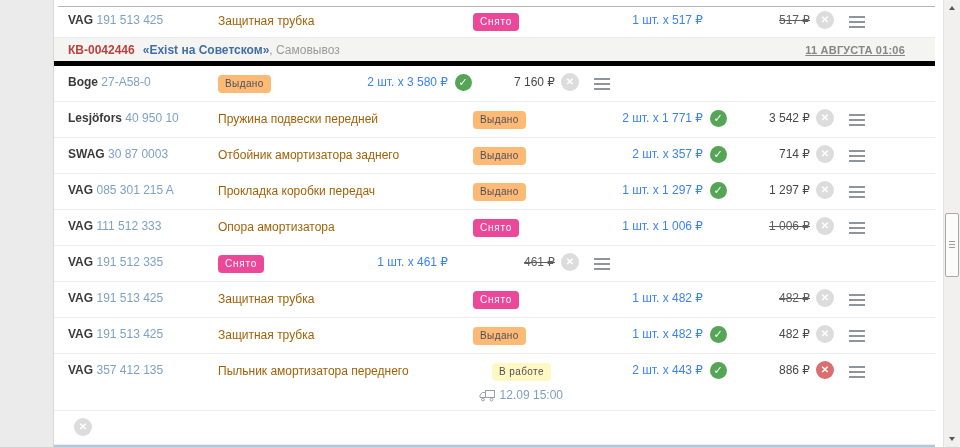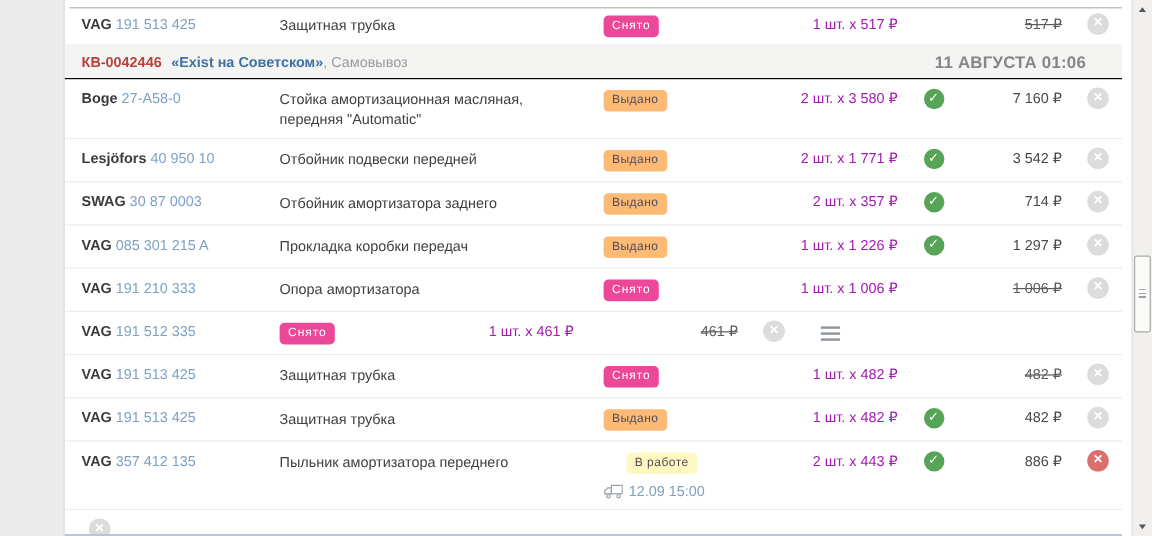--- a/index.html
+++ b/index.html
@@ -6,50 +6,50 @@
   html,body { width:960px; height:447px; overflow:hidden; background:#fff;
     font-family:"Liberation Sans","DejaVu Sans",sans-serif; font-size:12px; color:#4a4a4a; }
   .layout { display:flex; width:960px; height:447px; }
   .gutter { width:54px; background:#ebebeb; border-right:1px solid #d8d8d8; flex:none; }
   .content { width:889px; flex:none; position:relative; background:#fff; }
   .top-line { position:absolute; top:6px; left:4px; right:8px; height:1px; background:#b4b4b4; }
   .bottom-line { position:absolute; bottom:0; left:0; right:8px; height:2px; background:#b7c7d6; }
   .order-table { margin:7px 8px 0 0; }
 
   .row { display:flex; align-items:flex-start; border-bottom:1px solid #ececec;
-    padding:9px 0 8px 14px; min-height:33px;gap:15px; }
+    padding:9px 0 8px 14px; min-height:33px; }
   .row--first { padding-top:6px; padding-bottom:6px; min-height:28px; }
 
   .order-row { display:flex; align-items:center; height:28px; background:#f4f4f3;
-    border-bottom:1px solid #000000; padding-left:14px; }
+    border-bottom:5px solid #000000; padding-left:14px; }
   .order-number { color:#b9413d; font-weight:bold; margin-right:8px; }
   .order-store { color:#3f6fa5; font-weight:bold; }
   .order-meta { color:#9b9b9b; }
   .order-spacer { flex:1; }
-  .order-date { color:#868686; font-weight:bold; font-size:14px; padding-right:30px; letter-spacing:0.2px; }
+  .order-date { color:#868686; font-weight:bold; font-size:11px; padding-right:30px; letter-spacing:0.2px;text-decoration:underline; }
 
   .c-part { width:150px; flex:none; line-height:15px; }
   .brand { color:#3b3b3b; font-weight:bold; }
   .part-link { color:#7ea1c6; text-decoration:none; cursor:pointer; }
-  .c-desc { width:255px; flex:none; padding-right:12px; line-height:16px; color:#404040; }
+  .c-desc { width:255px; flex:none; padding-right:12px; line-height:16px; color:#a16207; }
   .c-badge { width:90px; flex:none; }
-  .c-qty { width:140px; flex:none; text-align:right; color:#a21caf; line-height:15px; white-space:nowrap; }
+  .c-qty { width:140px; flex:none; text-align:right; color:#3b82f6; line-height:15px; white-space:nowrap; }
   .c-check { width:30px; flex:none; display:flex; justify-content:center; margin-top:-1px; }
   .c-total { width:77px; flex:none; text-align:right; color:#484848; line-height:15px; white-space:nowrap; }
   .c-x { width:30px; flex:none; display:flex; justify-content:center; margin-top:-2px; }
   .c-menu { width:34px; flex:none; display:flex; justify-content:center; margin-top:1px; }
 
   .badge { display:inline-block; font-size:10px; line-height:10px; padding:4px 7px;
     border-radius:4px; letter-spacing:0.8px; white-space:nowrap; }
   .badge--removed { background:#ec4899; color:#ffffff; }
   .badge--issued  { background:#fdba74; color:#4e4e62; letter-spacing:0.4px; }
   .badge--inwork  { background:#fef9c3; color:#5a4a54; letter-spacing:0.4px;margin-left:19px; }
 
   .delivery { margin-top:7px; display:flex; align-items:center; gap:5px;
-    color:#7d9fc0; white-space:nowrap; cursor:pointer; }
+    color:#7d9fc0; white-space:nowrap; cursor:pointer;justify-content:flex-end; }
   .truck-svg { transform:scaleX(-1); display:block; }
 
   .icon-check { width:17px; height:17px; border-radius:50%; background:#56a556; color:#fff;
     font-size:11px; line-height:17px; text-align:center; font-weight:bold; }
   .struck { text-decoration:line-through; color:#5d5d5d; }
   .btn-x { width:18px; height:18px; border-radius:50%; color:#fff; font-size:10px;
     line-height:18px; text-align:center; font-weight:bold; cursor:pointer; border:none; }
   .btn-x--gray { background:#dcdcdc; }
   .btn-x--red  { background:#db6f6d; }
   .btn-menu { background:none; border:none; cursor:pointer; padding:2px 0; }
@@ -113,21 +113,20 @@
     <span class="order-meta">, Самовывоз</span>
     <span class="order-spacer"></span>
     <span class="order-date">11 АВГУСТА 01:06</span>
   </div>
 
   <div class="row">
     <div class="c-part">
       <span class="brand">Boge</span>
       <a class="part-link">27-A58-0</a>
     </div>
-    <div class="c-desc">Стойка амортизационная масляная, передняя "Automatic"</div>
     <div class="c-badge">
       <span class="badge badge--issued">Выдано</span>
       
     </div>
     <div class="c-qty">2 шт. x 3 580 ₽</div>
     <div class="c-check">
       <span class="icon-check">✓</span>
     </div>
     <div class="c-total">7 160 ₽</div>
     <div class="c-x">
@@ -140,21 +139,21 @@
               <span></span>
             </button>
     </div>
   </div>
 
   <div class="row">
     <div class="c-part">
       <span class="brand">Lesjöfors</span>
       <a class="part-link">40 950 10</a>
     </div>
-    <div class="c-desc">Отбойник подвески передней</div>
+    <div class="c-desc">Пружина подвески передней</div>
     <div class="c-badge">
       <span class="badge badge--issued">Выдано</span>
       
     </div>
     <div class="c-qty">2 шт. x 1 771 ₽</div>
     <div class="c-check">
       <span class="icon-check">✓</span>
     </div>
     <div class="c-total">3 542 ₽</div>
     <div class="c-x">
@@ -199,41 +198,41 @@
   <div class="row">
     <div class="c-part">
       <span class="brand">VAG</span>
       <a class="part-link">085 301 215 A</a>
     </div>
     <div class="c-desc">Прокладка коробки передач</div>
     <div class="c-badge">
       <span class="badge badge--issued">Выдано</span>
       
     </div>
-    <div class="c-qty">1 шт. x 1 226 ₽</div>
+    <div class="c-qty">1 шт. x 1 297 ₽</div>
     <div class="c-check">
       <span class="icon-check">✓</span>
     </div>
     <div class="c-total">1 297 ₽</div>
     <div class="c-x">
       <button class="btn-x btn-x--gray">✕</button>
     </div>
     <div class="c-menu">
       <button class="btn-menu">
               <span></span>
               <span></span>
               <span></span>
             </button>
     </div>
   </div>
 
   <div class="row">
     <div class="c-part">
       <span class="brand">VAG</span>
-      <a class="part-link">191 210 333</a>
+      <a class="part-link">111 512 333</a>
     </div>
     <div class="c-desc">Опора амортизатора</div>
     <div class="c-badge">
       <span class="badge badge--removed">Снято</span>
       
     </div>
     <div class="c-qty">1 шт. x 1 006 ₽</div>
     <div class="c-check">
       <span class="icon-check hidden">✓</span>
     </div>

